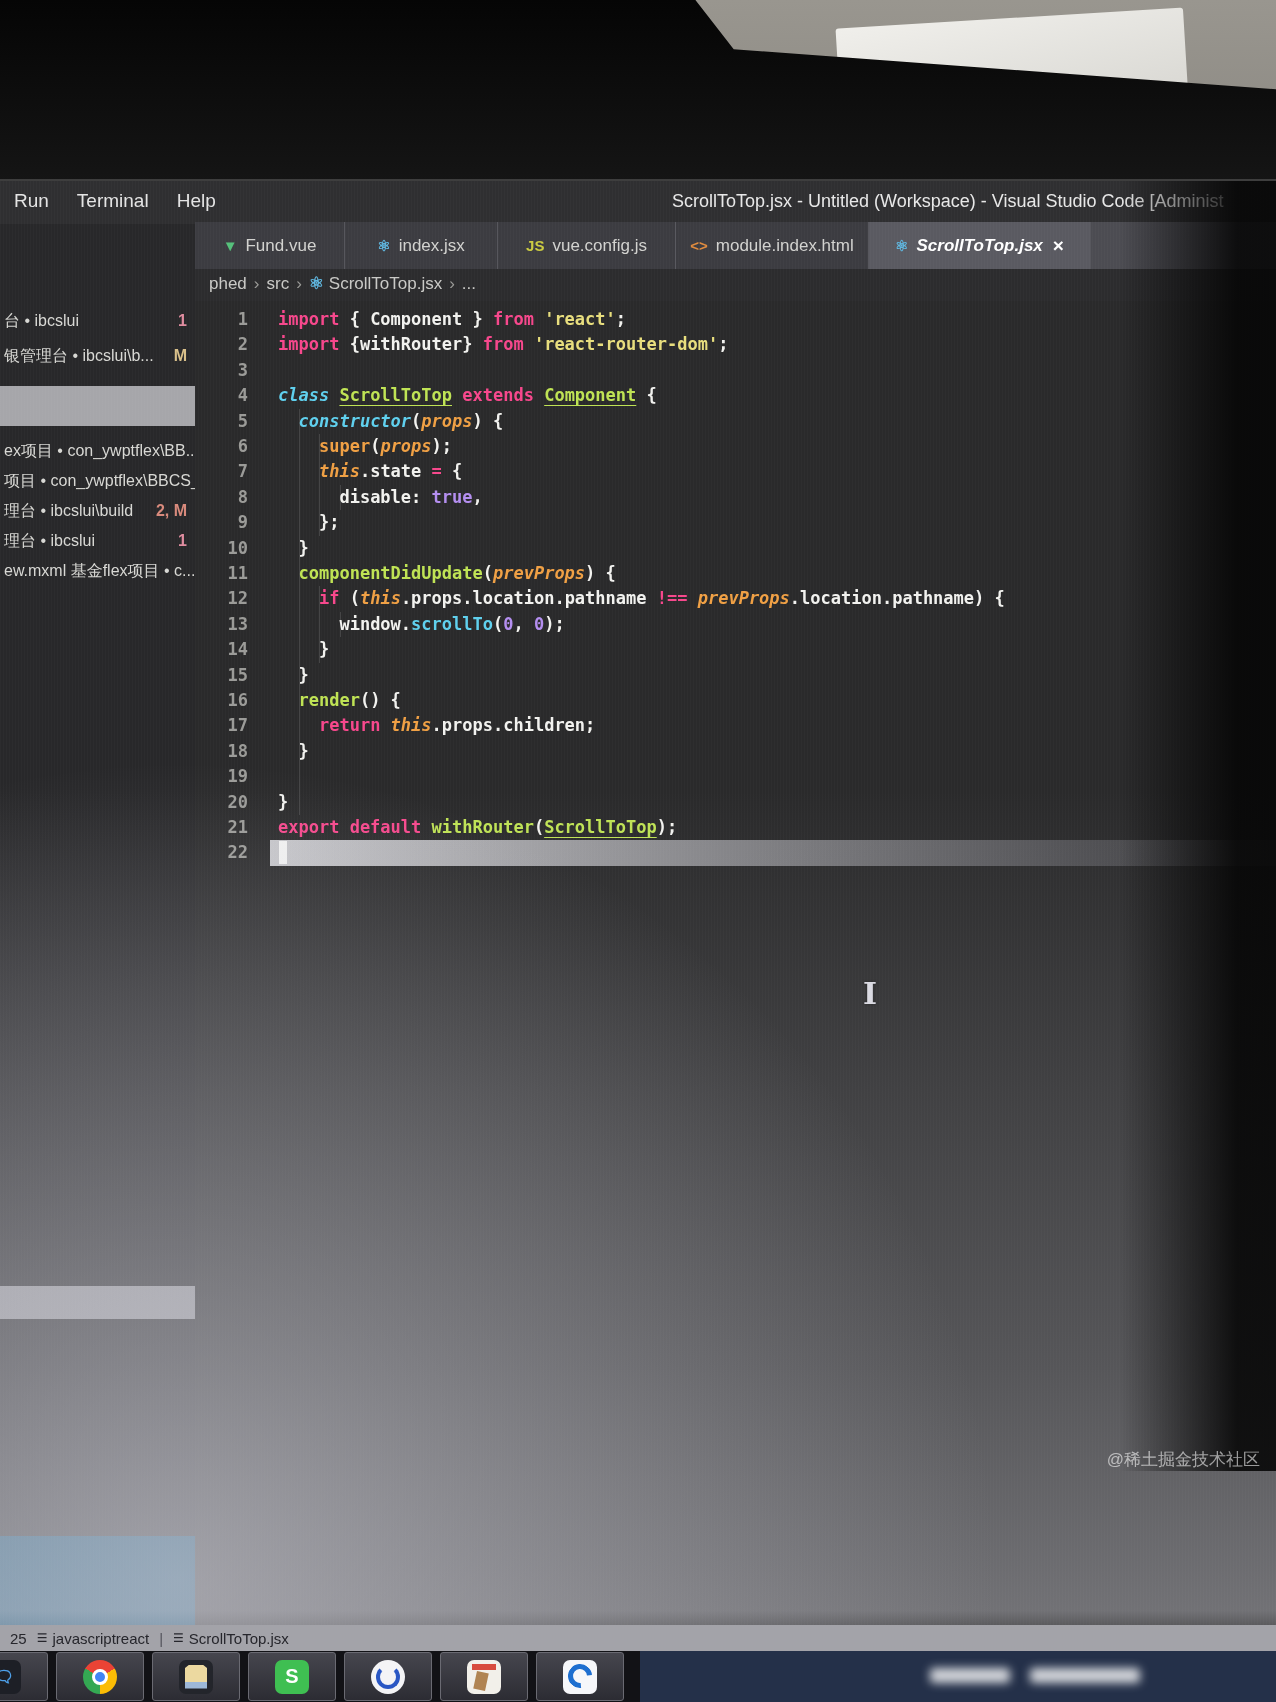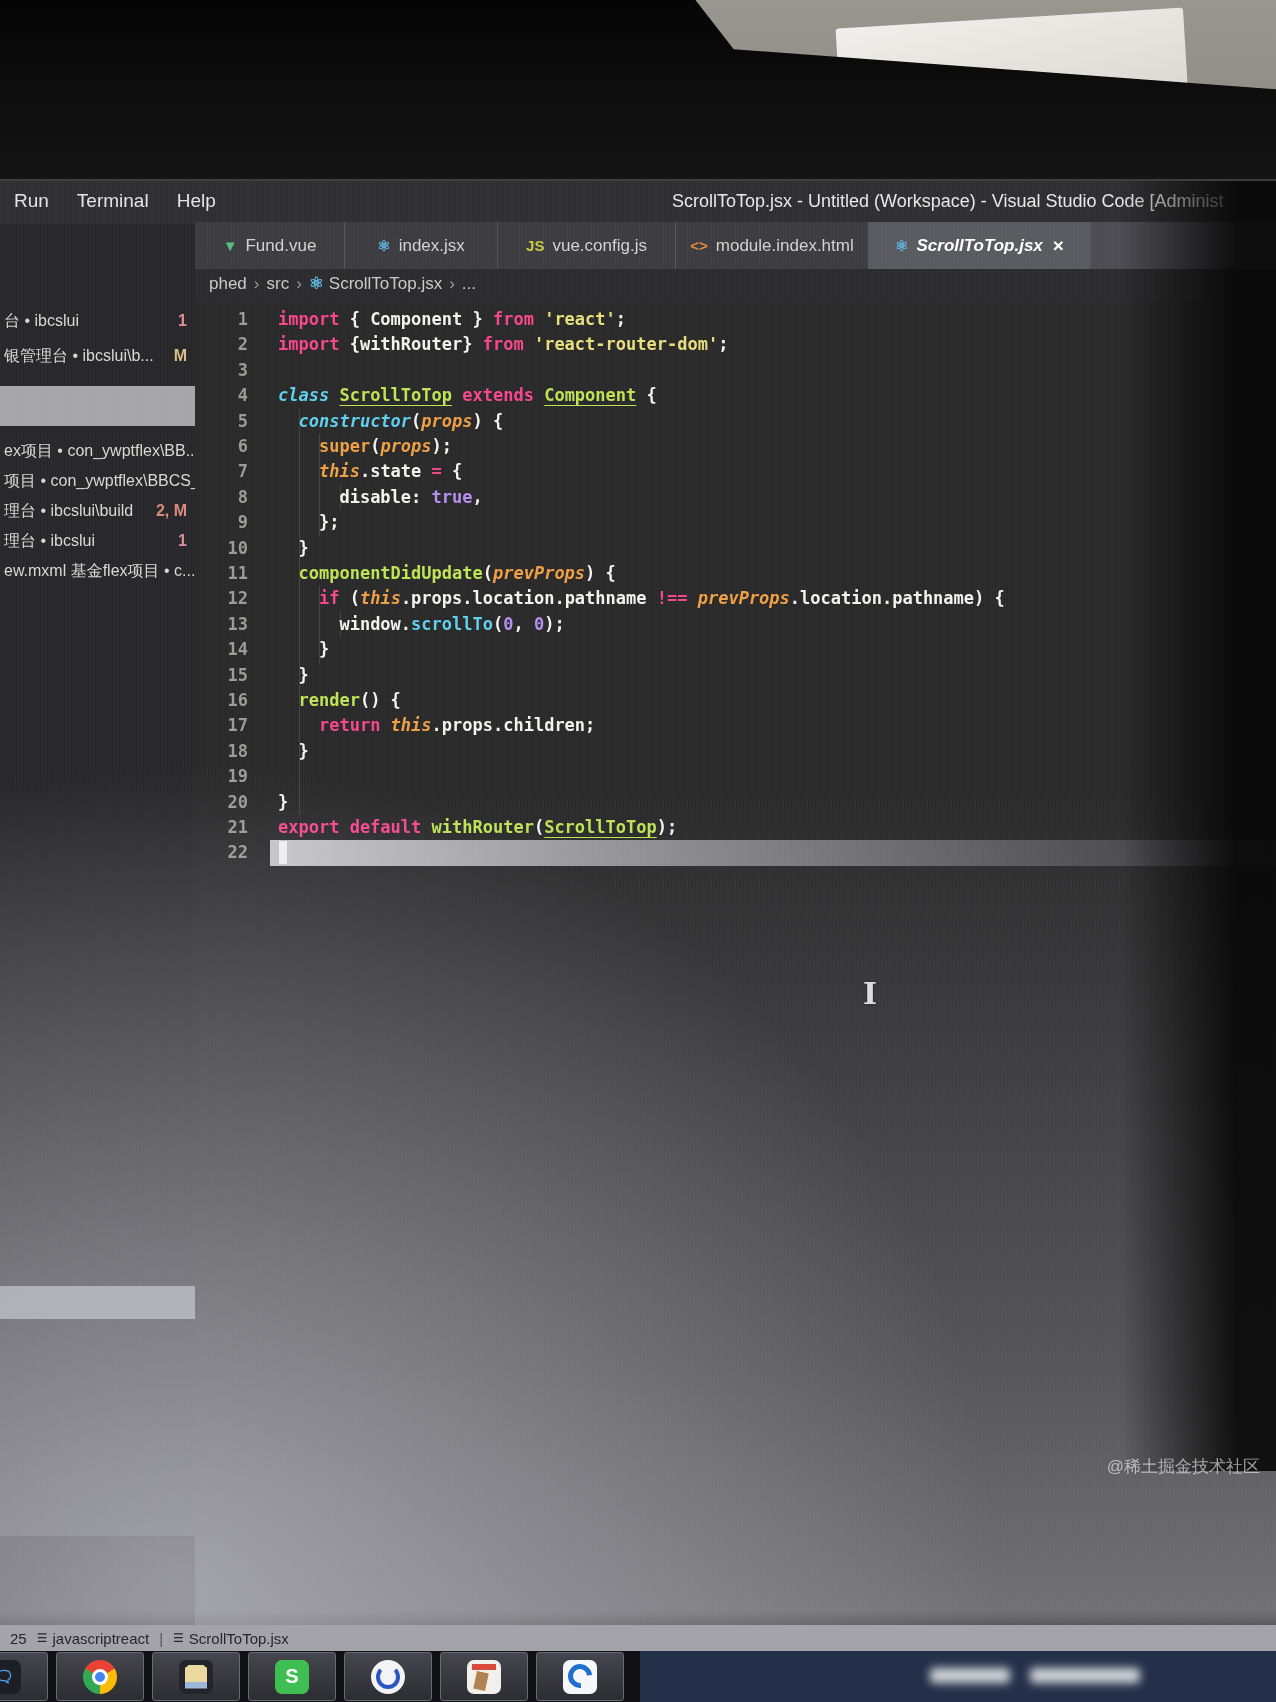--- a/index.html
+++ b/index.html
@@ -9,21 +9,21 @@
 
   
   #wall{left:0;top:0;width:1276px;height:182px;background:linear-gradient(#99968f,#8a8781);}
   #paper{left:838px;top:18px;width:348px;height:92px;background:linear-gradient(170deg,#f0efeb,#d8d7d2);
     transform:rotate(-3.5deg);border-radius:3px;}
   #bezel{left:0;top:0;width:1276px;height:182px;background:linear-gradient(#050505,#151515);
     clip-path:polygon(0 0,54.5% 0,57.5% 27%,100% 49%,100% 100%,0 100%);}
   #bezel-edge{left:0;top:179px;width:1276px;height:2px;background:#5a5a5a;opacity:.6;}
 
   
-  #screen{left:0;top:181px;width:1276px;height:1521px;background:#000000;overflow:hidden;}
+  #screen{left:0;top:181px;width:1276px;height:1521px;background:#0c4a6e;overflow:hidden;}
 
   
   #menubar{left:0;top:0;width:1276px;height:43px;background:#2f2f31;}
   .menu-item{position:relative;display:inline-block;color:#e4e4e4;font-size:19px;padding:9px 14px 0 14px;}
   #win-title{left:672px;top:10px;color:#e8e8e8;font-size:18px;white-space:nowrap;}
 
   
   #sidebar{left:0;top:43px;width:195px;height:1312px;background:#28282a;}
   .sc-row{position:absolute;left:0;width:195px;height:29px;color:#d8d8d4;font-size:16px;
     line-height:29px;white-space:nowrap;overflow:hidden;padding-left:4px;box-sizing:border-box;}
@@ -102,21 +102,21 @@
   .ic-swirl{border-radius:50%;background:#f4f4f6;position:relative;}
   .ic-swirl::after{content:"";position:absolute;left:5px;top:5px;width:24px;height:24px;border-radius:50%;
     border:4px solid #2a57c4;border-top-color:transparent;box-sizing:border-box;}
   .ic-doc{background:#f2f0ea;position:relative;}
   .ic-doc::before{content:"";position:absolute;left:5px;top:4px;width:24px;height:6px;background:#d84b3e;}
   .ic-doc::after{content:"";position:absolute;left:8px;top:12px;width:12px;height:18px;background:#b08452;transform:rotate(12deg);}
   .ic-dolphin{background:#f6f7fa;position:relative;}
   .ic-dolphin::after{content:"";position:absolute;left:5px;top:4px;width:24px;height:24px;border-radius:50%;
     border:5px solid #1e6fd0;border-right-color:transparent;transform:rotate(40deg);box-sizing:border-box;}
 
-  #watermark{right:16px;top:1448px;color:rgba(255,255,255,.58);font-size:17px;margin-top:7px;}
+  #watermark{right:16px;top:1448px;color:rgba(255,255,255,.58);font-size:17px;}
 </style>
 </head>
 <body>
 
 <div id="photo">
 
   <div class="abs" id="wall"></div>
   <div class="abs" id="paper"></div>
   <div class="abs" id="bezel"></div>
   <div class="abs" id="bezel-edge"></div>

